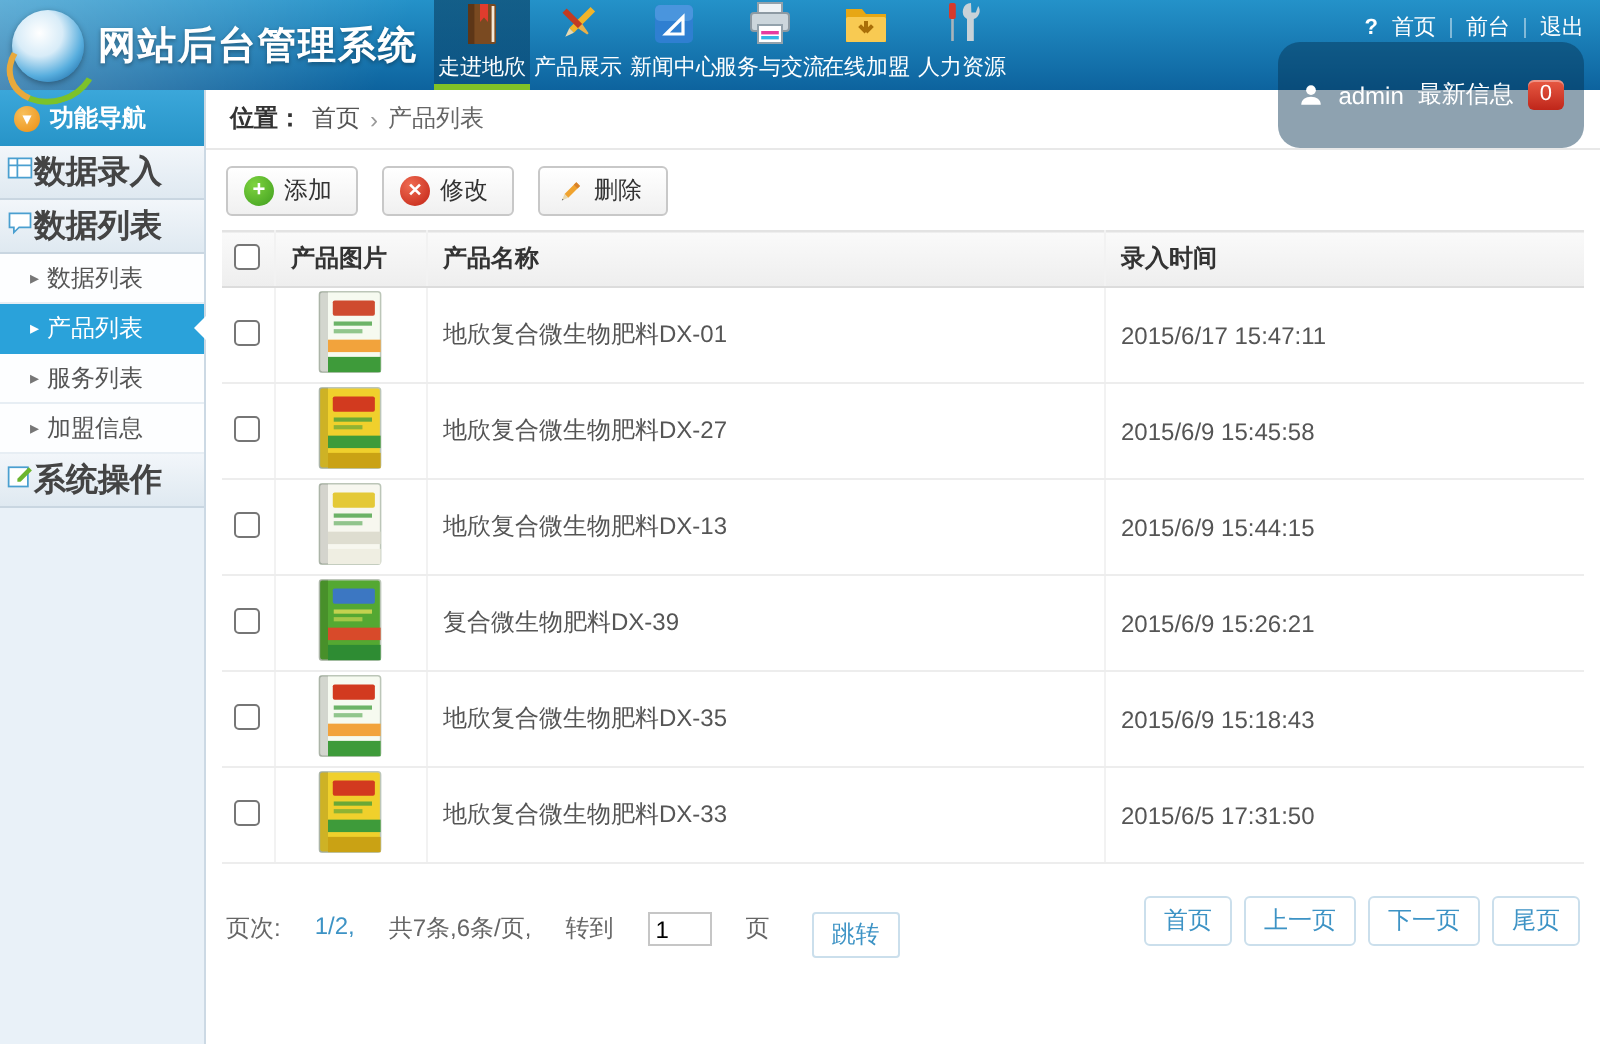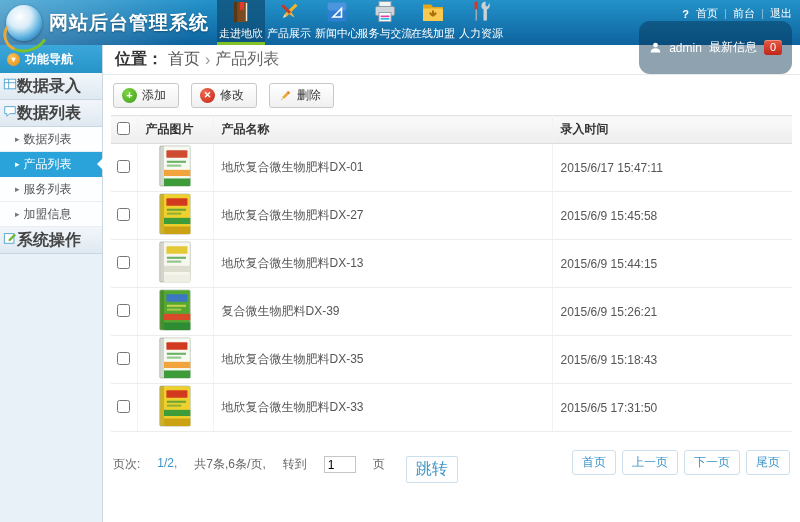--- a/index.html
+++ b/index.html
@@ -55,21 +55,21 @@
   .side-sub-arrow { font-size:9px; color:#777; }
   .side-sub.active { background:#2aa2da; color:#fff; border-bottom-color:#2aa2da; }
   .side-sub.active .side-sub-arrow { color:#fff; }
   .side-sub.active::after { content:''; position:absolute; right:-1px; top:50%; margin-top:-6px;
     border:6px solid transparent; border-right:6px solid #ffffff; }
 
   .content { flex:1; background:#fff; display:flex; flex-direction:column; }
 
   
   .breadcrumb { height:30px; flex:none; display:flex; align-items:center; gap:5px; padding:0 12px;
-    font-size:16px; color:#666; border-bottom:1px solid #e8e8e8; }
+    font-size:12px; color:#666; border-bottom:1px solid #e8e8e8; }
   .bc-label { font-weight:bold; color:#333; }
   .breadcrumb a { color:#555; text-decoration:none; }
   .bc-sep { color:#999; }
 
   
   .toolbar { padding:8px 10px 7px; display:flex; gap:12px; flex:none; }
   .btn { display:inline-flex; align-items:center; gap:5px; border:1px solid #c8c8c8; border-radius:3px;
     background:linear-gradient(#ffffff,#f0f0f0); padding:3px 12px 3px 8px; font-size:12px; color:#333; cursor:pointer; }
   .icon-circle { width:15px; height:15px; border-radius:50%; color:#fff; font-size:11px; font-weight:bold;
     display:flex; align-items:center; justify-content:center; line-height:1; flex:none; }
@@ -90,21 +90,21 @@
   .cell-img { text-align:center; padding:0; }
   input[type=checkbox] { width:13px; height:13px; cursor:pointer; }
 
   
   .pagination { display:flex; justify-content:space-between; align-items:center; padding:9px 10px; font-size:12px; color:#666; }
   .page-info { display:flex; align-items:flex-start; gap:17px; white-space:nowrap;margin-top:15px; }
   .page-ratio { color:#3d93c5; }
   .goto-input { width:32px; height:17px; border:1px solid #c6c6c6; font-size:12px; padding:0 3px;
     font-family:"Liberation Sans", sans-serif; }
   .jump-btn { border:1px solid #cbdfec; color:#3d93c5; padding:2px 9px; background:#fff; cursor:pointer;
-    border-radius:2px; font-size:16px; margin-left:4px; font-family:Liberation Sans, sans-serif; }
+    border-radius:2px; font-size:12px; margin-left:4px; font-family:Liberation Sans, sans-serif; }
   .page-btns { display:flex; gap:6px; }
   .page-btn { border:1px solid #cbdfec; border-radius:3px; color:#3d93c5; padding:3px 9px; cursor:pointer;
     background:#fff; white-space:nowrap; }
 </style>
 </head>
 <body>
 
 <div class="header">
   <div class="brand">
     <div class="logo"></div>

